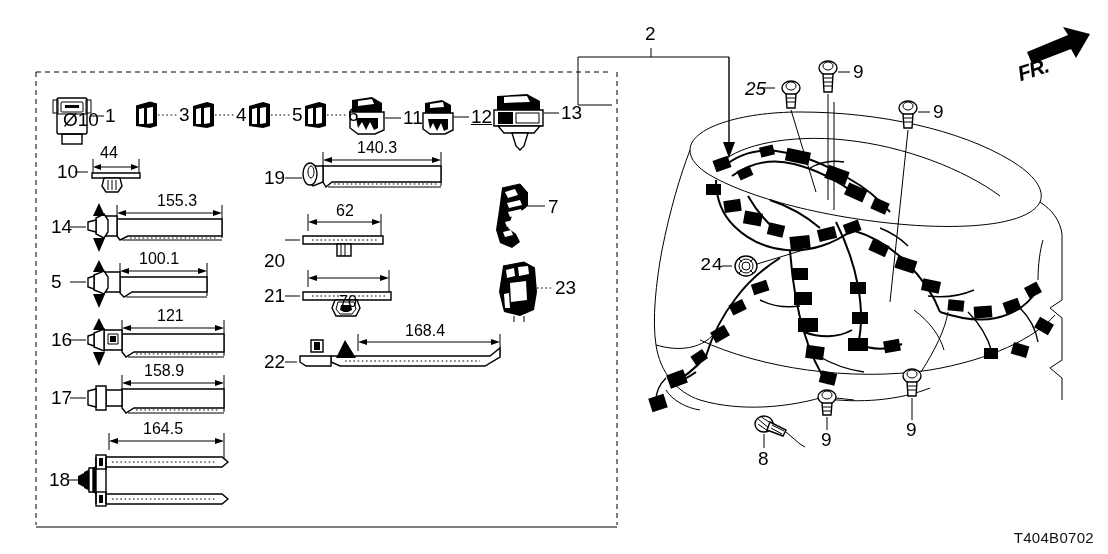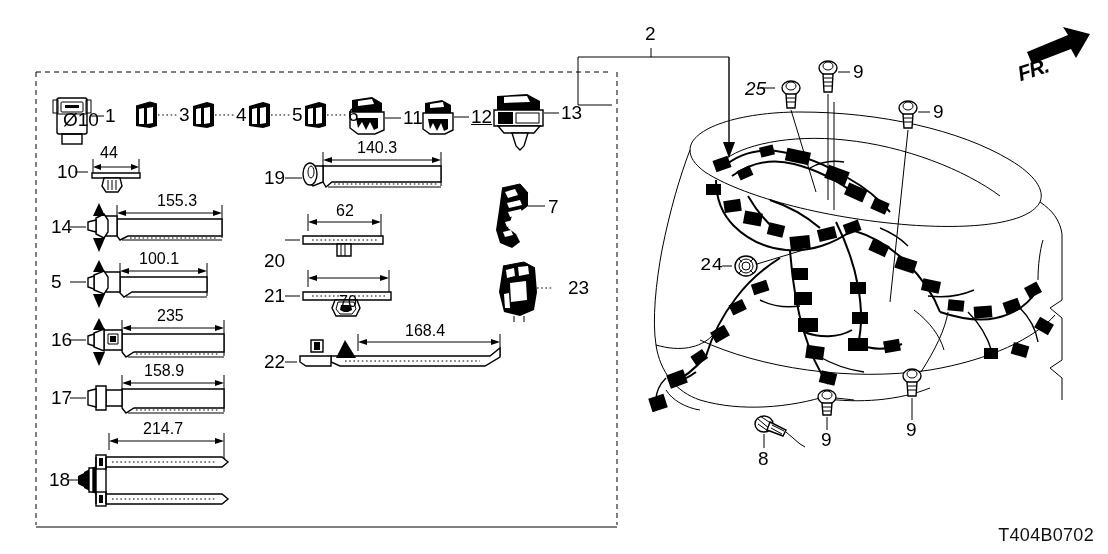--- a/index.html
+++ b/index.html
@@ -9,21 +9,21 @@
     font-family:"Liberation Sans","DejaVu Sans",sans-serif;
     color:#000;
   }
   #sheet{position:absolute;inset:0;width:1108px;height:554px;}
   .lbl{
     position:absolute;font-family:"Liberation Sans","DejaVu Sans",sans-serif;
     font-size:19px;color:#000;white-space:nowrap;line-height:1;
   }
   .lbl.dim{font-size:16px;}
   .partno{
-    position:absolute;right:14px;bottom:8px;font-size:18px;
+    position:absolute;right:14px;bottom:8px;font-size:15px;
     letter-spacing:.3px;color:#111;
   }
   .frlabel{
     position:absolute;font-size:21px;font-weight:bold;font-style:italic;
     transform:rotate(-18deg);transform-origin:left bottom;letter-spacing:-1px;
   }
   svg{display:block;position:absolute;left:0;top:0;}
   .ln{stroke:#000;fill:none;}
   .thin{stroke-width:1;}
   .med{stroke-width:1.4;}
@@ -478,36 +478,36 @@
 <span class="lbl" style="left:57px;top:162px;">10</span>
 <span class="lbl" style="left:51px;top:217px;">14</span>
 <span class="lbl" style="left:51px;top:272px;">5</span>
 <span class="lbl" style="left:51px;top:330px;">16</span>
 <span class="lbl" style="left:51px;top:388px;">17</span>
 <span class="lbl" style="left:49px;top:470px;">18</span>
 
 <span class="lbl dim" style="left:100px;top:145px;">44</span>
 <span class="lbl dim" style="left:157px;top:193px;">155.3</span>
 <span class="lbl dim" style="left:139px;top:251px;">100.1</span>
-<span class="lbl dim" style="left:157px;top:308px;">235</span>
+<span class="lbl dim" style="left:157px;top:308px;">121</span>
 <span class="lbl dim" style="left:144px;top:363px;text-align:center;">158.9</span>
-<span class="lbl dim" style="left:143px;top:421px;">214.7</span>
+<span class="lbl dim" style="left:143px;top:421px;">164.5</span>
 
 <span class="lbl" style="left:264px;top:168px;">19</span>
 <span class="lbl" style="left:264px;top:230px;margin-top:21px;">20</span>
 <span class="lbl" style="left:264px;top:286px;">21</span>
 <span class="lbl" style="left:264px;top:352px;text-align:center;">22</span>
 
 <span class="lbl dim" style="left:357px;top:140px;text-align:center;">140.3</span>
 <span class="lbl dim" style="left:336px;top:203px;">62</span>
 <span class="lbl dim" style="left:339px;top:259px;margin-top:35px;">70</span>
 <span class="lbl dim" style="left:405px;top:323px;">168.4</span>
 
 <span class="lbl" style="left:548px;top:197px;">7</span>
-<span class="lbl" style="left:555px;top:278px;margin-left:13px;">23</span>
+<span class="lbl" style="left:555px;top:278px;">23</span>
 
 <span class="lbl" style="left:853px;top:62px;">9</span>
 <span class="lbl" style="left:933px;top:102px;">9</span>
 <span class="lbl" style="left:906px;top:420px;">9</span>
 <span class="lbl" style="left:821px;top:430px;">9</span>
 <span class="lbl" style="left:758px;top:449px;">8</span>
 <span class="lbl" style="left:745px;top:79px;font-style:italic;">25</span>
 <span class="lbl" style="left:700px;top:256px;font-family:Liberation Mono, monospace;">24</span>
 
 <span class="frlabel" style="left:1022px;top:62px;">FR.</span>

